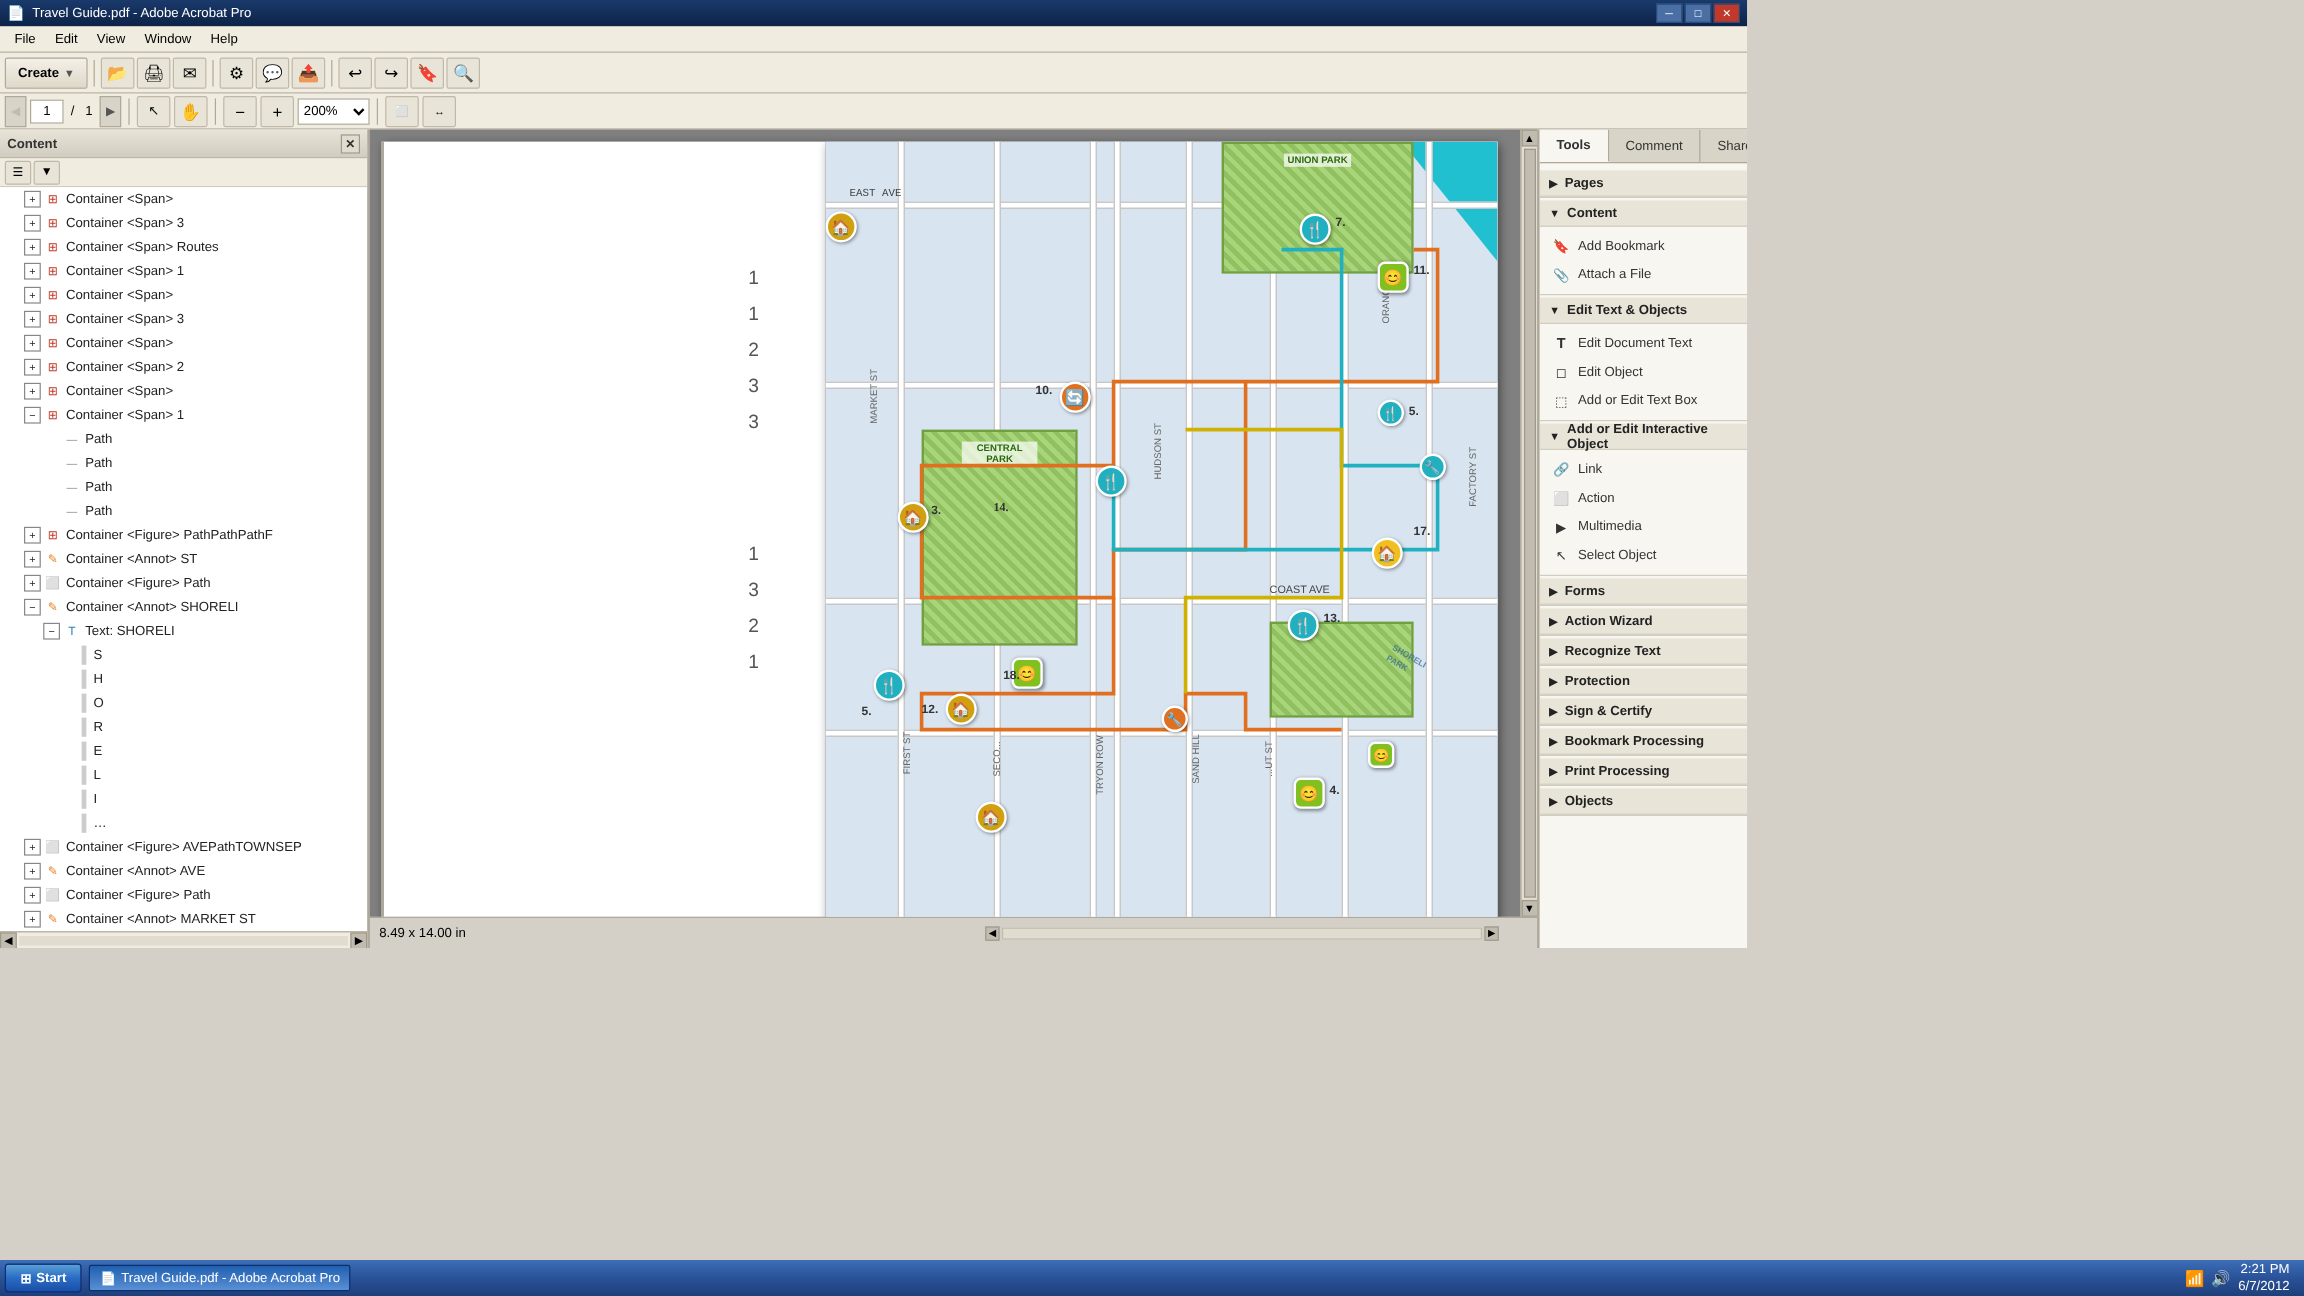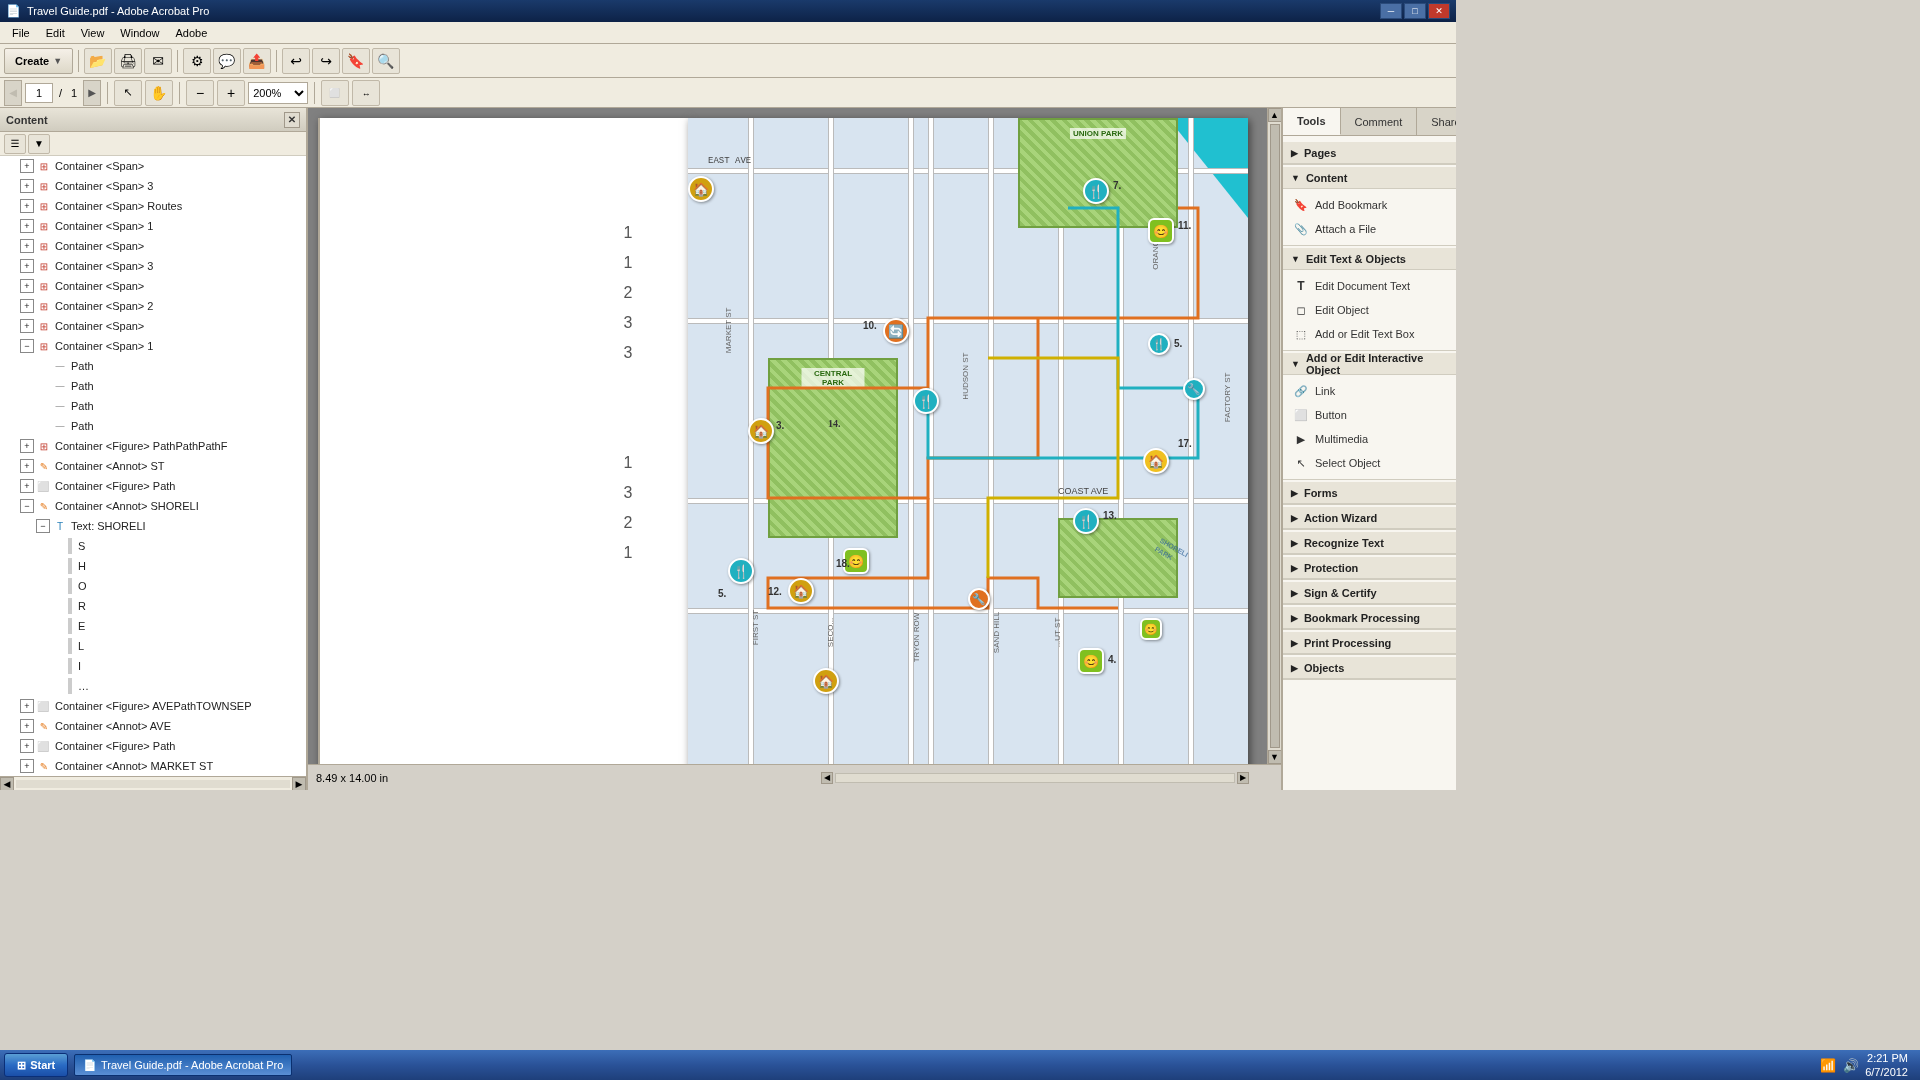--- a/index.html
+++ b/index.html
@@ -431,21 +431,21 @@
     <div class="win-btn">□</div>
     <div class="win-btn close">✕</div>
   </div>
 </div>
 
 <div id="menu-bar">
   <div class="menu-item">File</div>
   <div class="menu-item">Edit</div>
   <div class="menu-item">View</div>
   <div class="menu-item">Window</div>
-  <div class="menu-item">Adobe</div>
+  <div class="menu-item">Help</div>
 </div>
 
 <div id="toolbar1">
   <div class="tb-create">
     <span>Create</span>
     <span class="tb-dropdown">▼</span>
   </div>
   <div class="tb-separator"></div>
   <div class="tb-btn">📂</div>
   <div class="tb-btn">🖨</div>
@@ -877,21 +877,21 @@
           <span class="arrow">▼</span>
           <span>Add or Edit Interactive Object</span>
         </div>
         <div class="section-items">
           <div class="section-item">
             <div class="si-icon">🔗</div>
             <span>Link</span>
           </div>
           <div class="section-item">
             <div class="si-icon">⬜</div>
-            <span>Button</span>
+            <span>Action</span>
           </div>
           <div class="section-item">
             <div class="si-icon">▶</div>
             <span>Multimedia</span>
           </div>
           <div class="section-item">
             <div class="si-icon">↖</div>
             <span>Select Object</span>
           </div>
         </div>

